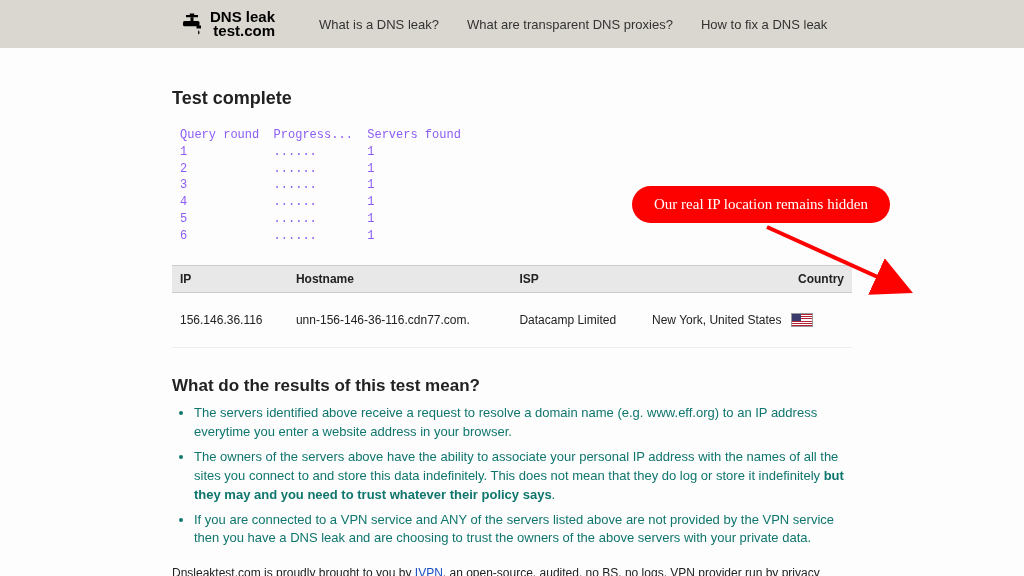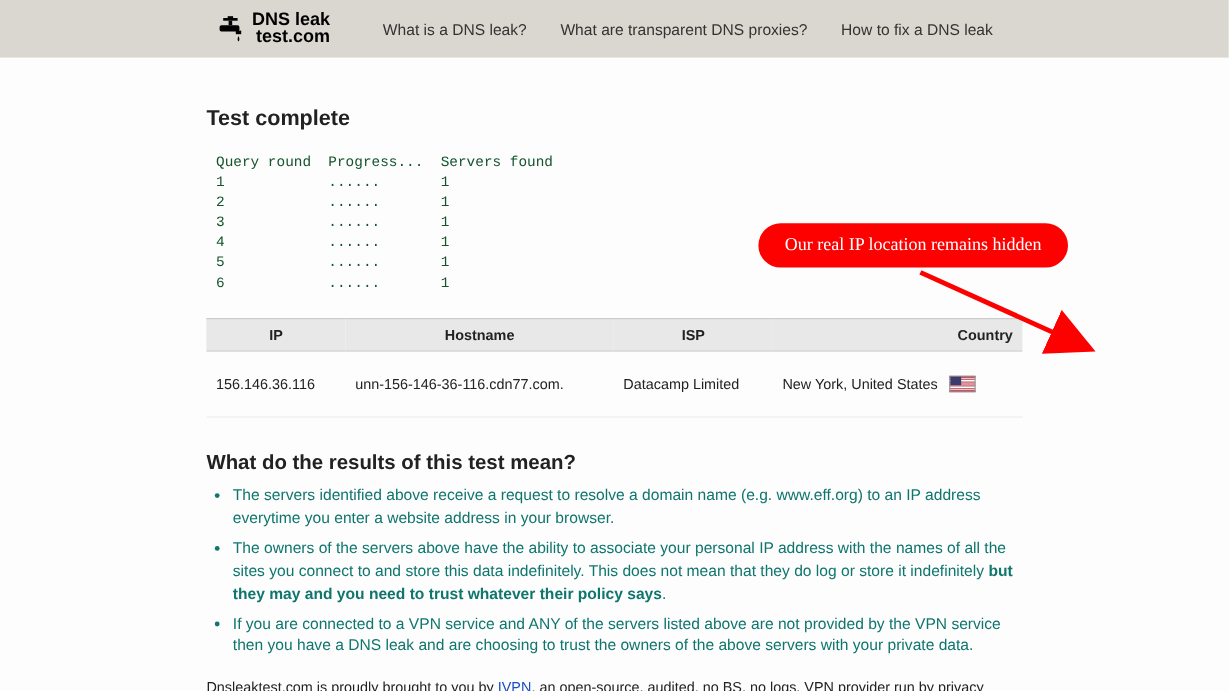--- a/index.html
+++ b/index.html
@@ -44,34 +44,34 @@
   }
   h2.page-title {
     font-size: 18px;
     font-weight: bold;
     margin-bottom: 18px;
   }
   pre.query-log {
     font-family: "Courier New", Courier, monospace;
     font-size: 12px;
     line-height: 1.4;
-    color: #14532d;
+    color: #8b5cf6;
     margin-bottom: 20px;
     white-space: pre;
     padding-left: 8px;
   }
   table.results {
     width: 100%;
     border-collapse: collapse;
     margin-bottom: 28px;
     font-size: 12px;
   }
   table.results thead th {
     background: #e8e8e8;
-    text-align: center;
+    text-align: left;
     font-weight: bold;
     padding: 6px 8px;
     border-top: 1px solid #ccc;
     border-bottom: 1px solid #ccc;
   }
   table.results thead th:last-child { text-align: right; }
   table.results tbody td {
     padding: 20px 8px;
     border-bottom: 1px solid #eee;
     vertical-align: middle;

